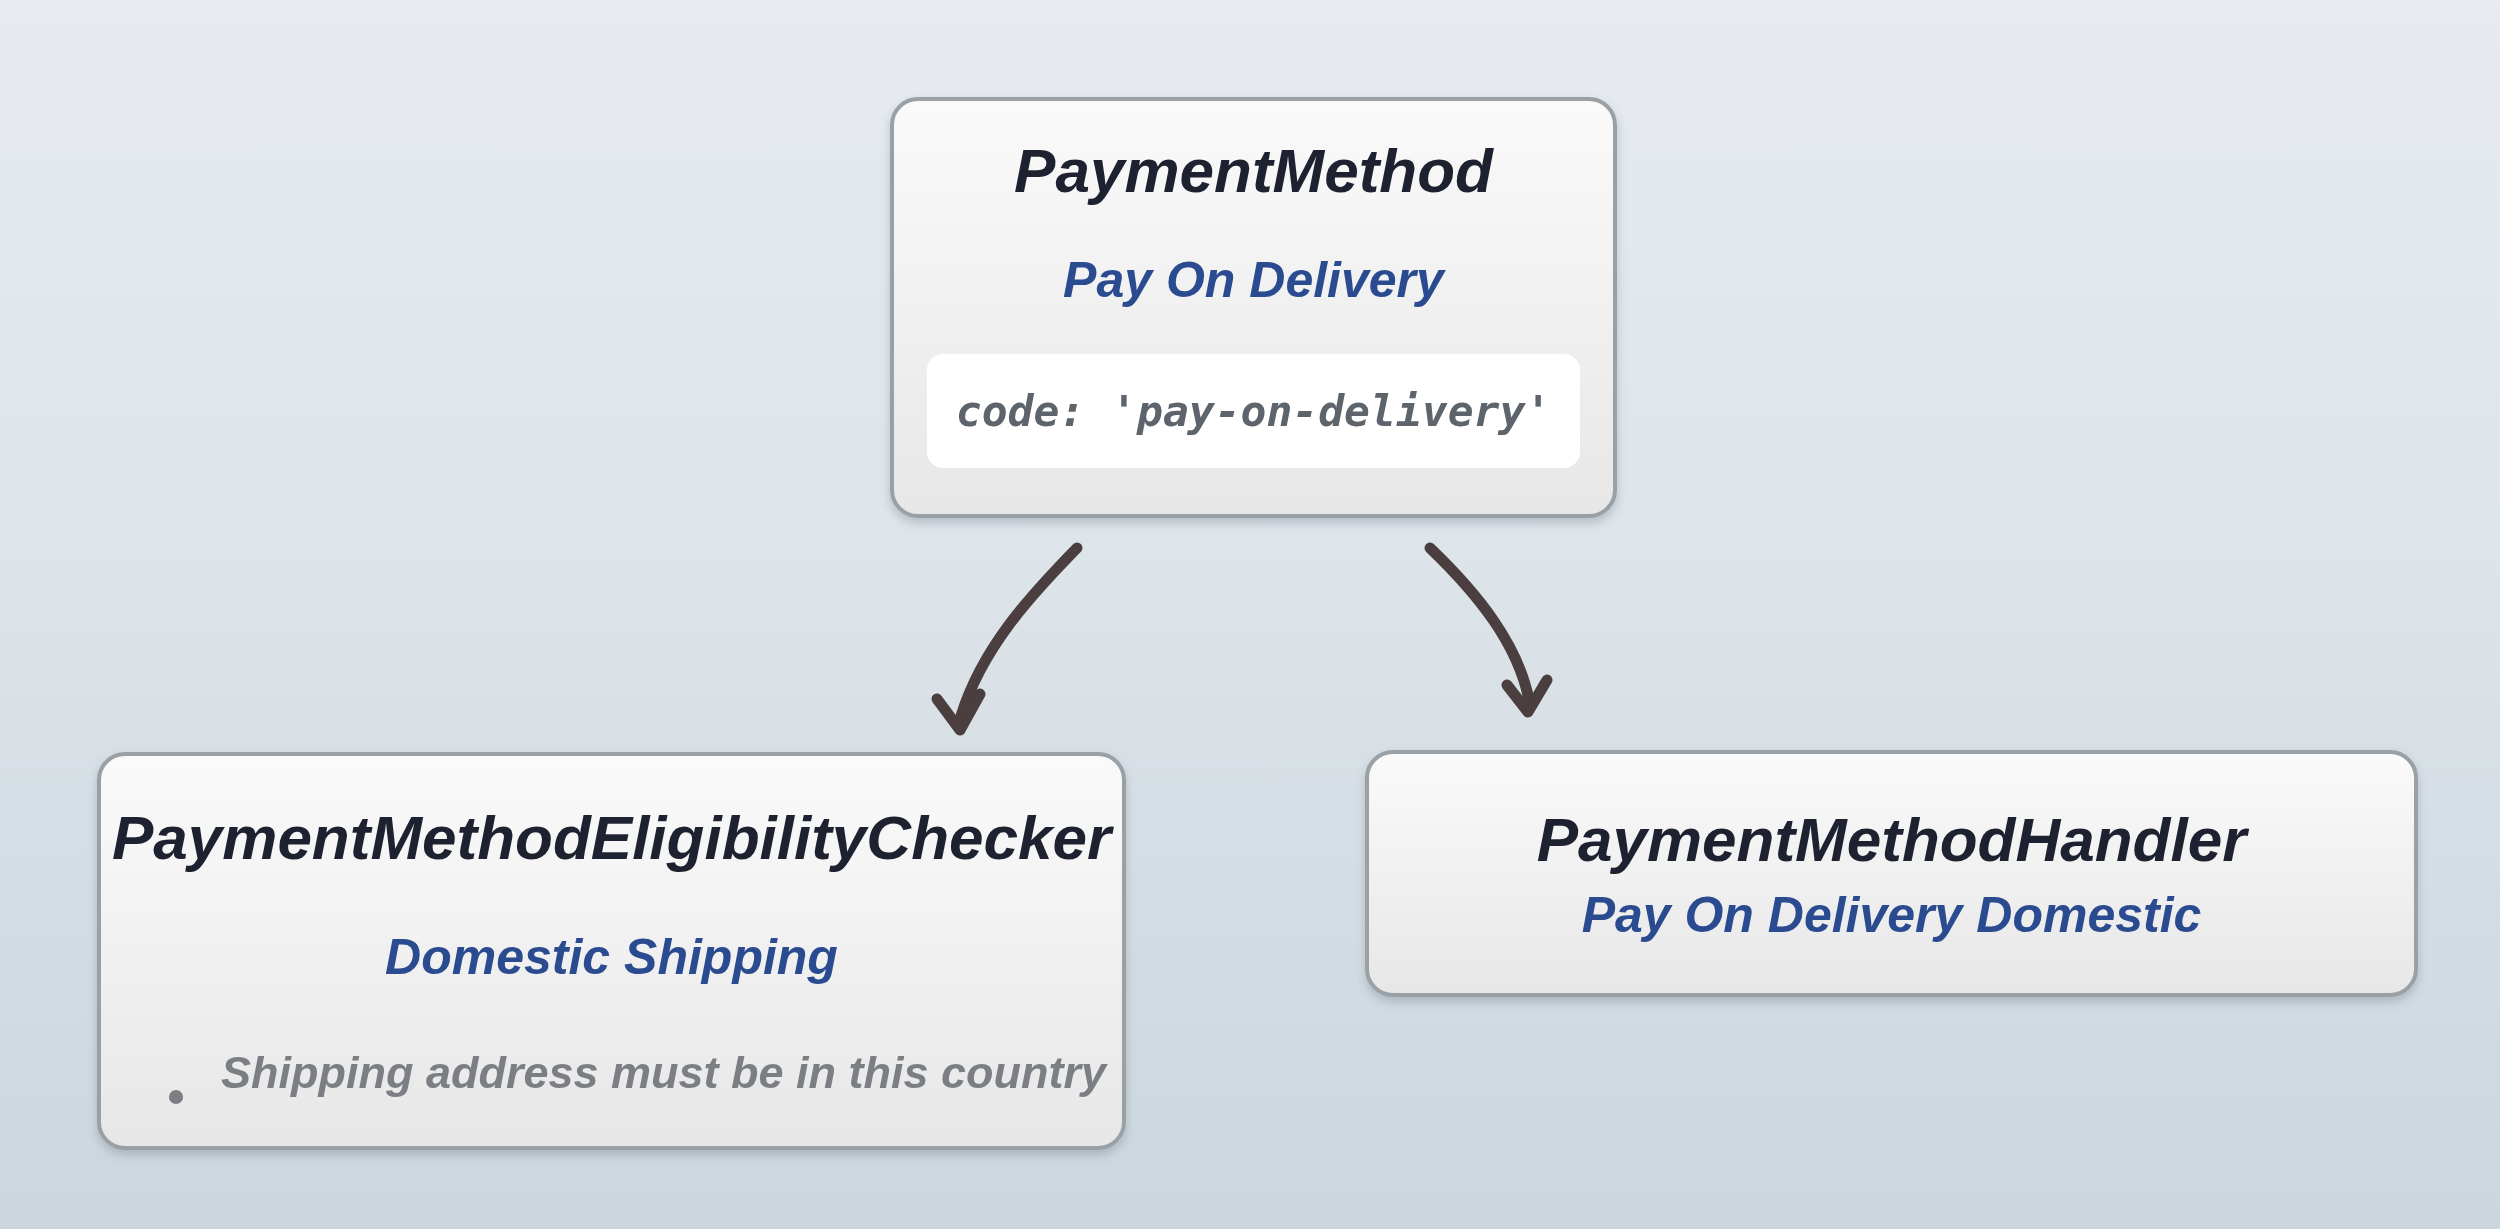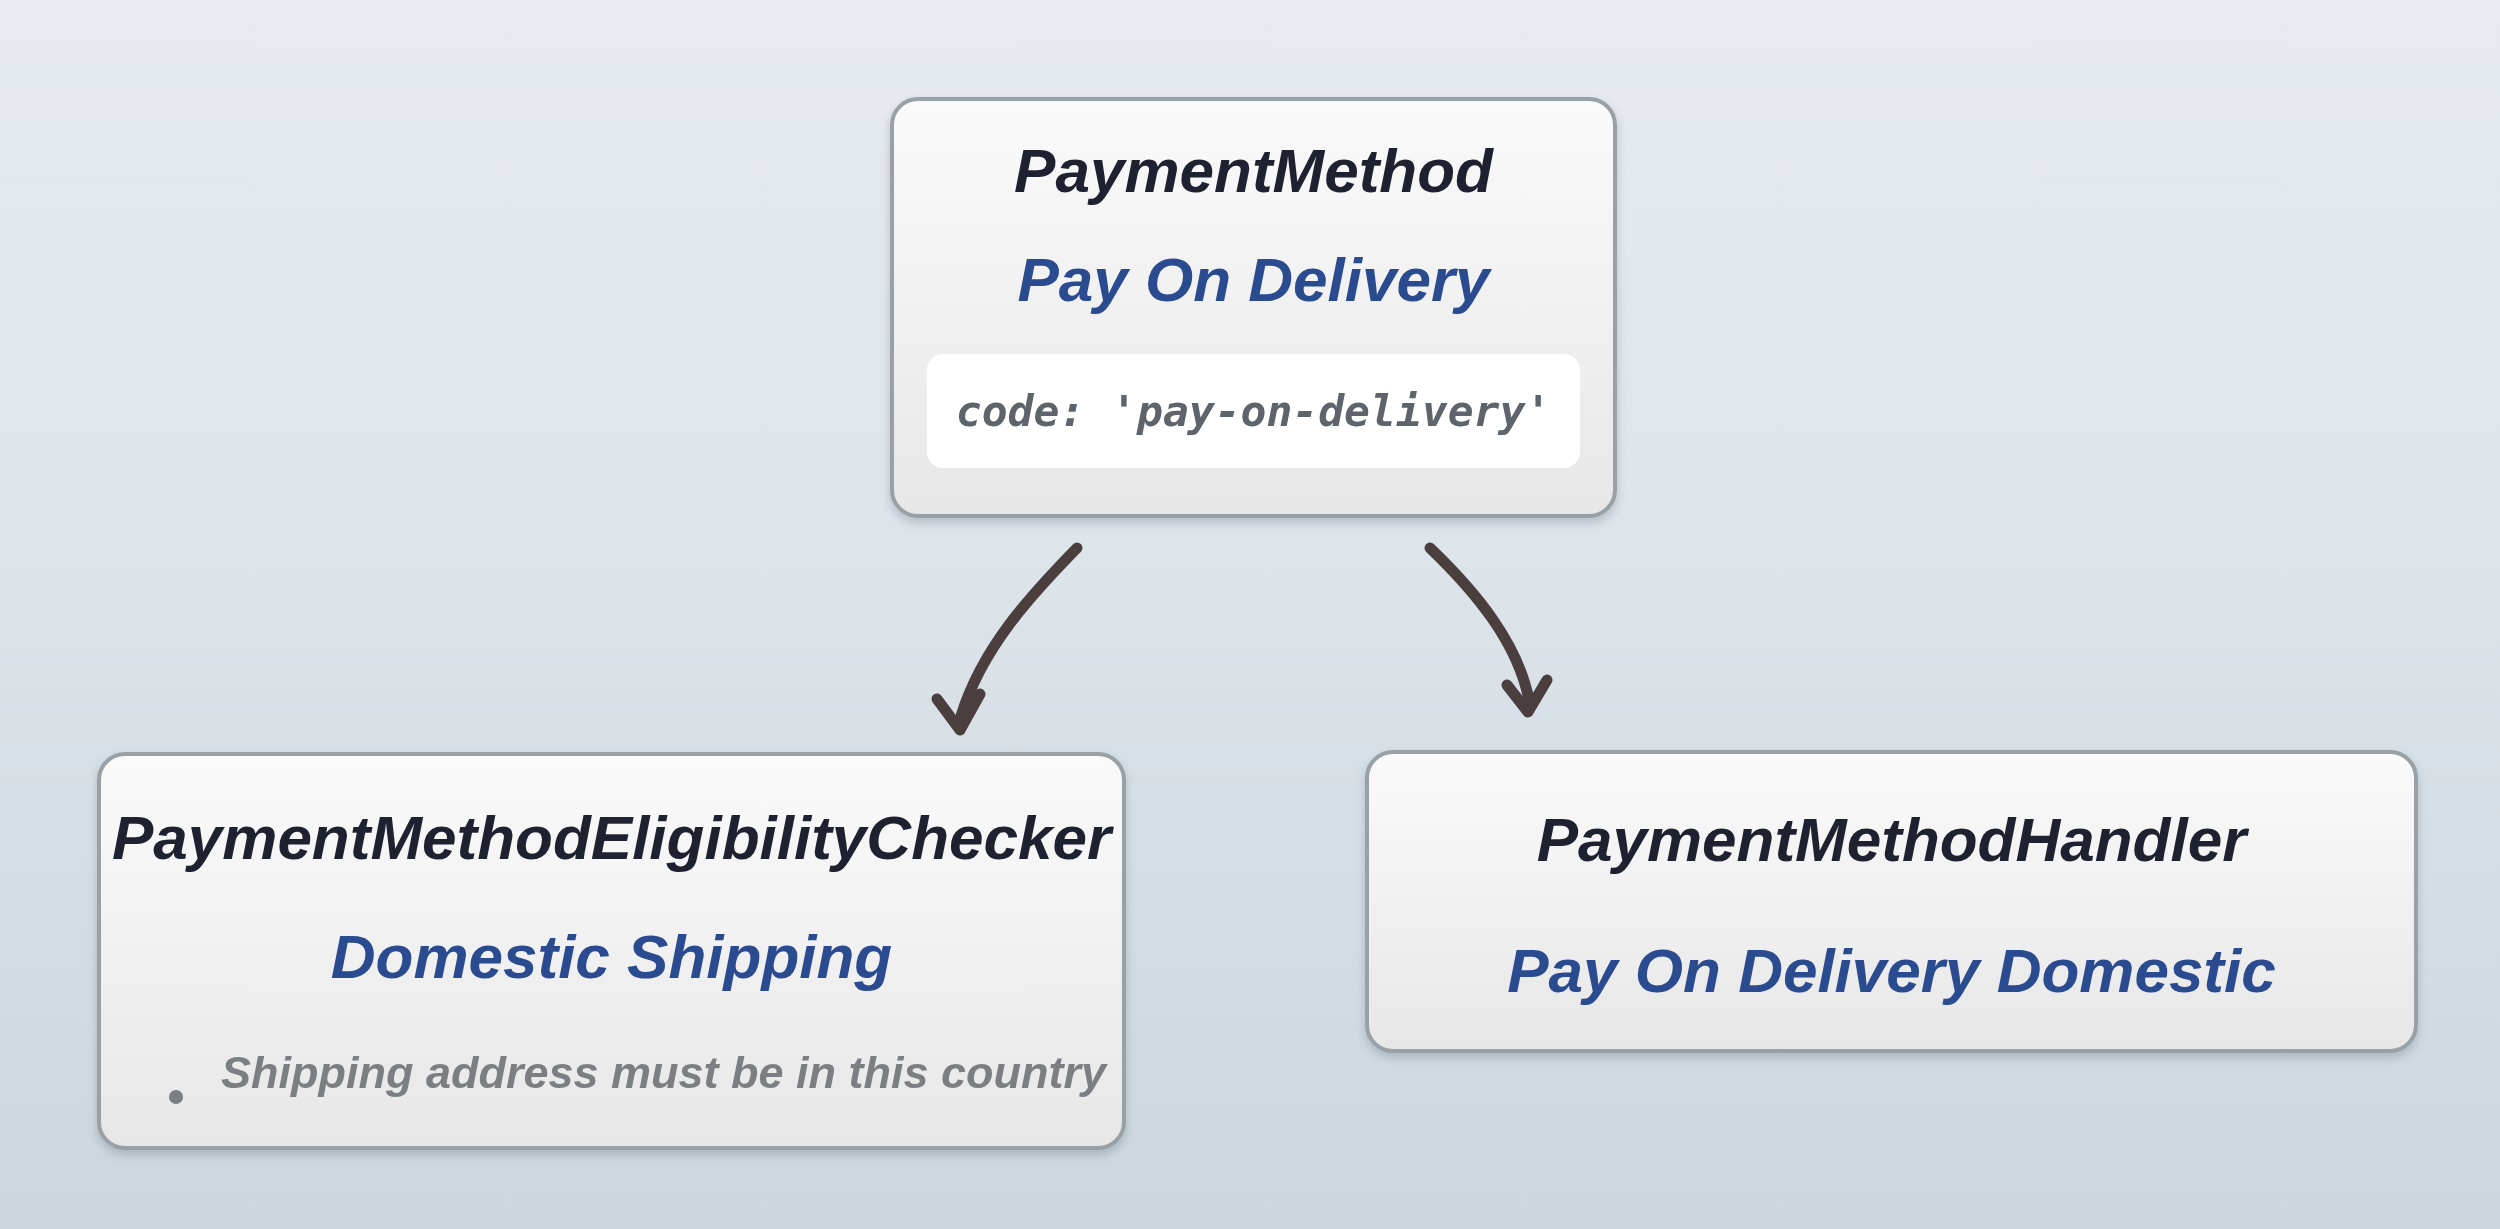--- a/index.html
+++ b/index.html
@@ -26,26 +26,26 @@
     flex-direction:column;
     align-items:center;
     justify-content:space-between;
     font-style:italic;
   }
   .node-title{
     font-size:62px; font-weight:bold; color:var(--title);
     line-height:68px; white-space:nowrap; text-align:center;
   }
   .node-label{
-    font-size:62px; font-weight:bold; color:var(--accent);
+    font-size:50px; font-weight:bold; color:var(--accent);
     line-height:68px; white-space:nowrap; 
   }
   #node-payment-method{ left:890px; top:97px;  width:727px; height:421px; padding:36px 26px 46px; }
   #node-eligibility   { left:97px;  top:752px; width:1029px; height:398px; padding:48px 20px 42px; }
-  #node-handler       { left:1365px;top:750px; width:1053px; height:303px; padding:52px 20px 44px; }
+  #node-handler       { left:1365px;top:750px; width:1053px; height:247px; padding:52px 20px 44px; }
   .code-chip{
     width:calc(100% - 14px);
     height:114px;
     background:var(--chip);
     border-radius:16px;
     display:flex; align-items:center; justify-content:center;
   }
   .code-text{
     font-family:"DejaVu Sans Mono", monospace;
     font-size:43px; font-weight:bold; color:var(--code);

